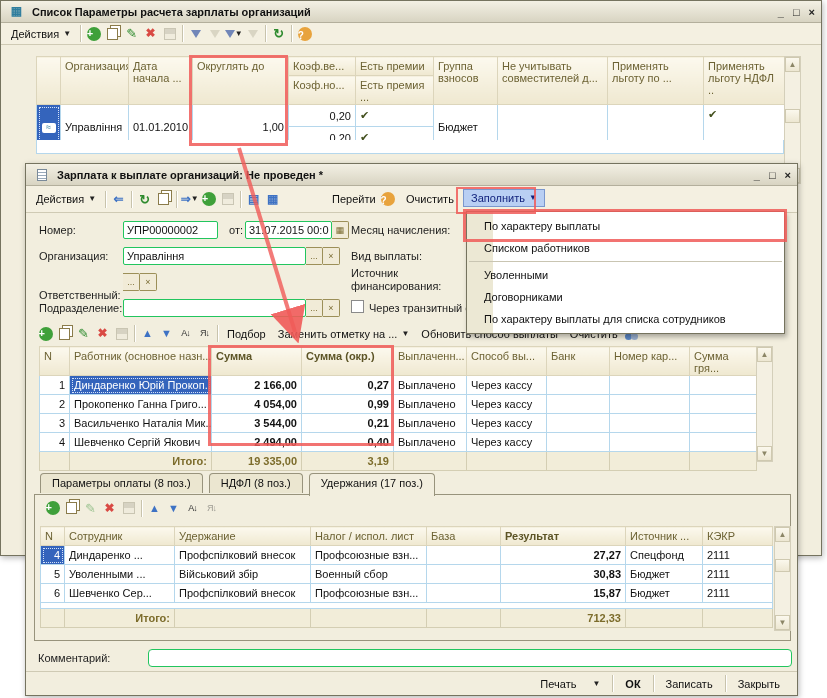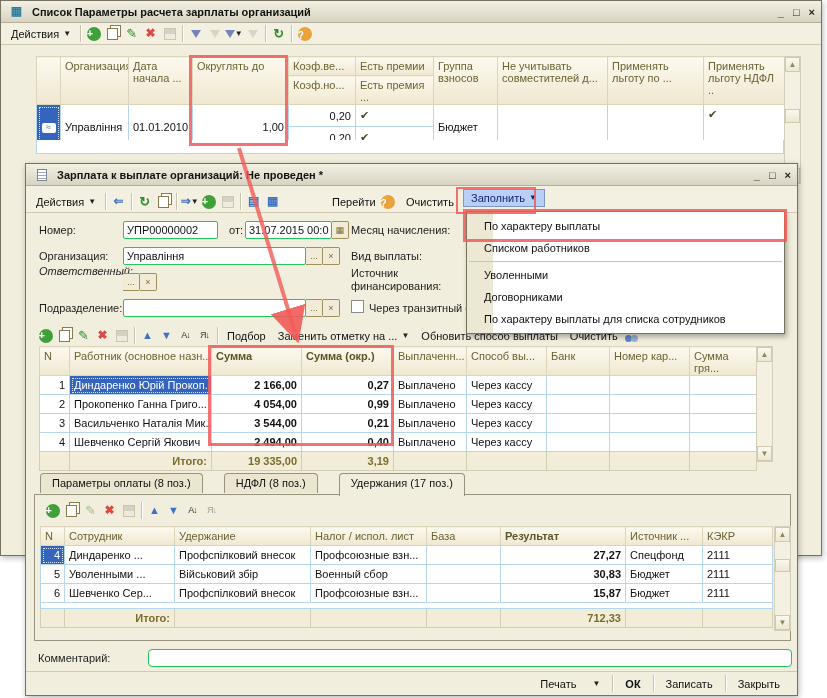--- a/index.html
+++ b/index.html
@@ -10,21 +10,21 @@
   }
   .abs { position:absolute; }
   
   .win { position:absolute; background:#F2EEDE; border:1px solid #75735F;
          box-shadow:1px 2px 6px rgba(0,0,0,.28); }
   .titlebar { height:22px; display:flex; align-items:center; gap:6px; padding:0 6px;
     background:linear-gradient(#F3F0E4,#D8D4C2); border-bottom:1px solid #B3AF9C;
     font-weight:bold; white-space:nowrap; }
   .wctl { margin-left:auto; display:flex; gap:9px; font-weight:bold; color:#222; }
   .wctl span { cursor:default; line-height:14px; }
-  .tbar { display:flex; align-items:flex-end; padding:2px 4px; background:#F4F0E1;
+  .tbar { display:flex; align-items:center; padding:2px 4px; background:#F4F0E1;
     border-bottom:1px solid #CFCAB4; position:relative; }
   .tbtn { display:inline-flex; align-items:center; gap:4px; padding:2px 6px; white-space:nowrap; }
   .vsep { width:1px; height:17px; background:#C8C3AC; box-shadow:1px 0 0 #fff; margin:0 3px; flex:0 0 auto; }
   .caret { font-size:8px; line-height:8px; color:#222; }
   
   .ico { display:inline-flex; width:19px; height:17px; align-items:center; justify-content:center;
          font-size:12px; line-height:17px; flex:0 0 auto; }
   .i-add   { width:14px; height:14px; border-radius:8px; background:#3FA03A; color:#fff;
              font-size:11px; font-weight:bold; line-height:13px; justify-content:center; }
   .i-copy  { width:11px; height:12px; border:1px solid #8A7B4A; background:#fff;
@@ -75,21 +75,21 @@
   
   .lbl { position:absolute; white-space:nowrap; color:#1d1d1d; }
   .field { position:absolute; display:flex; height:18px; }
   .inp { flex:1; background:#fff; border:1px solid #22c55e; border-radius:2px; padding:0 3px;
          line-height:16px; overflow:hidden; white-space:nowrap; }
   .fxb { width:17px; border:1px solid #9C8F58; border-left:none; background:#F1EBD7; color:#7C6E35;
          text-align:center; line-height:16px; font-size:9px; border-radius:0 2px 2px 0; }
   .chk { position:absolute; width:13px; height:13px; background:#fff; border:1px solid #8A8A8A; }
   
   .tab { position:relative; display:inline-block; padding:3px 11px 4px; background:#EBE6D0;
-         border:1px solid #98937C; border-bottom:none; border-radius:4px 4px 0 0; margin-right:18px; }
+         border:1px solid #98937C; border-bottom:none; border-radius:4px 4px 0 0; margin-right:3px; }
   .tab.active { background:#F2EEDE; padding-bottom:7px; top:0px; z-index:5; }
   .panel { position:absolute; background:#F2EEDE; border:1px solid #98937C; }
   
   .menu { position:absolute; left:466px; top:211px; width:319px; z-index:40; padding:3px 0;
           background:linear-gradient(to right,#ECE8D4 0,#ECE8D4 26px,#fff 26px);
           border:1px solid #75735E; box-shadow:2px 3px 5px rgba(0,0,0,.3); }
   .mitem { height:22px; line-height:22px; padding-left:17px; white-space:nowrap; }
   .msep { height:1px; background:#C9C5B2; margin:2px 2px; }
   
   .fbt { display:inline-flex; align-items:center; gap:16px; padding:2px 9px; white-space:nowrap; }
@@ -273,21 +273,21 @@
   <span class="lbl" style="left:325px;top:60px;">Месяц начисления:</span>
 
   <span class="lbl" style="left:13px;top:86px;">Организация:</span>
   <div class="field" style="left:97px;top:83px;width:217px;">
     <span class="inp">Управління</span>
     <span class="fxb">...</span>
     <span class="fxb">×</span>
   </div>
   <span class="lbl" style="left:325px;top:86px;">Вид выплаты:</span>
 
-  <span class="lbl" style="left:13px;top:101px;font-style:italic;">Ответственный:</span>
+  <span class="lbl" style="left:13px;top:125px;">Ответственный:</span>
   <div class="field" style="left:97px;top:109px;width:217px;">
     <span class="fxb">...</span>
     <span class="fxb">×</span>
   </div>
   <span class="lbl" style="left:325px;top:103px;">Источник</span>
   <span class="lbl" style="left:325px;top:116px;">финансирования:</span>
 
   <span class="lbl" style="left:13px;top:138px;">Подразделение:</span>
   <div class="field" style="left:97px;top:135px;width:217px;">
     <span class="inp"></span>

